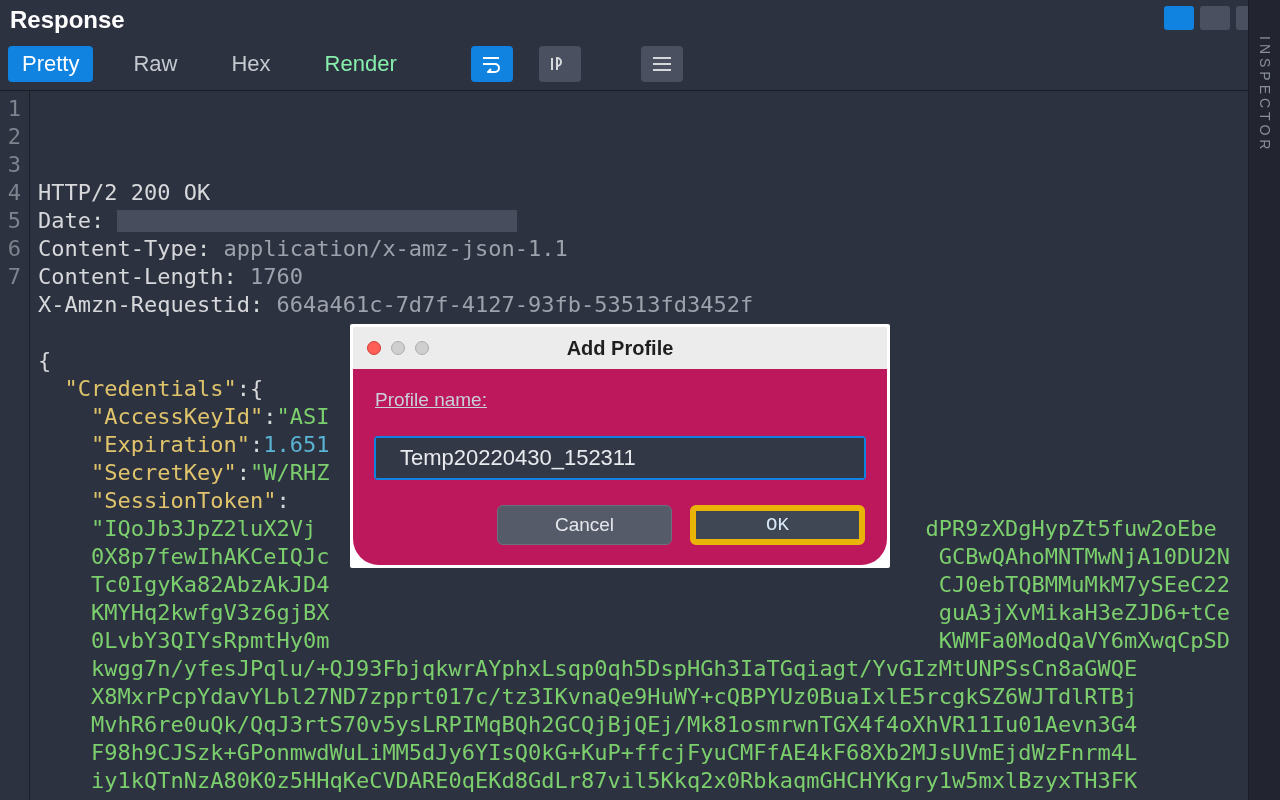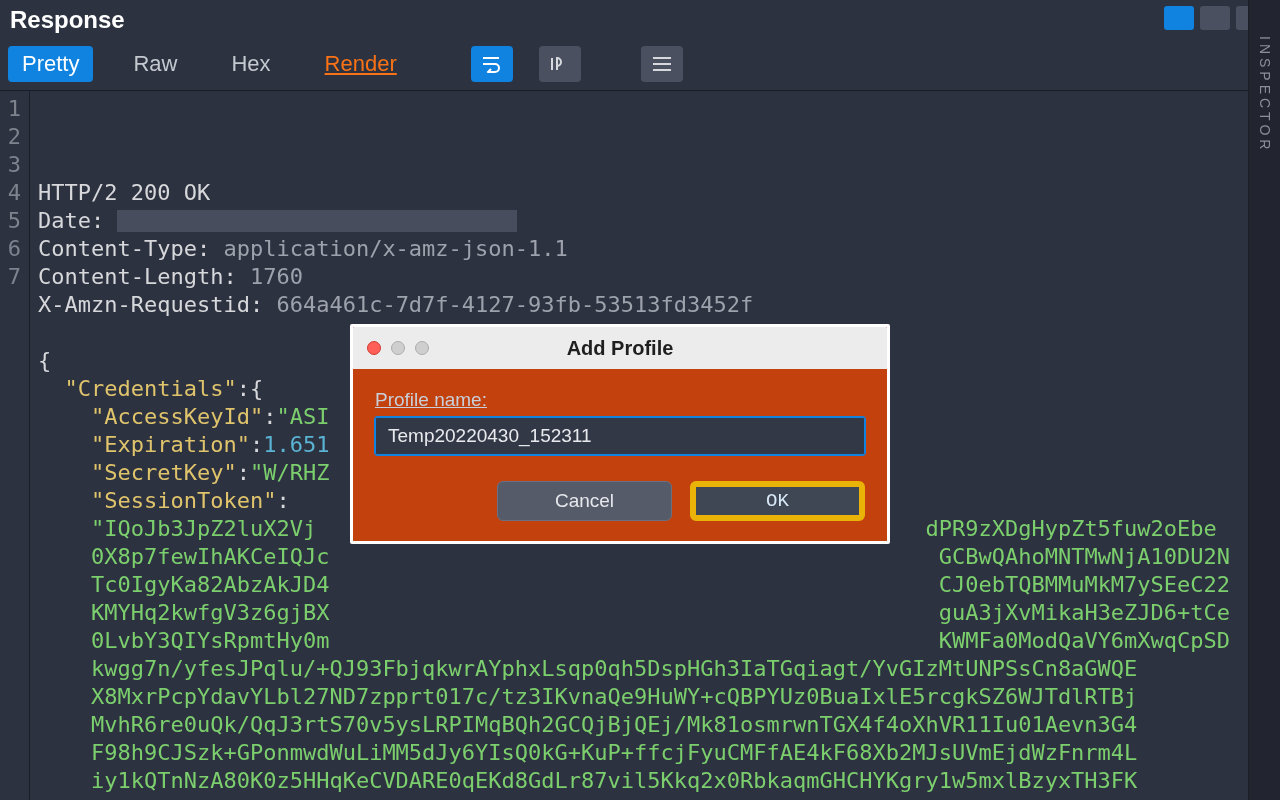--- a/index.html
+++ b/index.html
@@ -40,21 +40,21 @@
   }
   .tab {
     font-size: 22px; color: #c4c8cf;
     padding: 5px 14px;
     border-radius: 4px;
     cursor: pointer;
   }
   .tab.active {
     background: #1082e0; color: #ffffff;
   }
-  .tab.muted { color: #f97316; text-decoration: underline; }
+  .tab.muted { color: #86efac; }
   .tool-icon-btn {
     width: 42px; height: 36px;
     border-radius: 4px;
     background: #4a5060;
     display: flex; align-items: center; justify-content: center;
   }
   .tool-icon-btn.active { background: #1082e0; }
   .tool-icon-btn svg { stroke: #d7d8db; fill: none; stroke-width: 2; }
   .tool-icon-btn.active svg { stroke: #ffffff; }
   .ham-line { width: 18px; height: 2px; background: #d7d8db; }
@@ -118,22 +118,23 @@
   
   .dialog-wrap {
     position: absolute;
     left: 350px; top: 324px;
     width: 540px;
     background: #ffffff;
     padding: 3px;
     border-radius: 2px;
   }
   .dialog {
-    background: #c2410c;
+    background: #be185d;
     width: 100%;
+    border-radius: 26px;
   }
   .dialog-titlebar {
     background: #ececed;
     height: 42px;
     display: flex; align-items: center;
     position: relative;
     border-top-left-radius: 1px; border-top-right-radius: 1px;
   }
   .traffic { display:flex; gap:10px; padding-left:14px; }
   .dot { width:14px; height:14px; border-radius:50%; }
@@ -149,23 +150,24 @@
   }
   .field-label {
     font-size: 19px; color:#c9cfda; margin-bottom:6px;text-decoration:underline;
   }
   .text-input {
     width:100%;
     background:#323846;
     border:1px solid #1082e0;
     outline:1px solid #1082e0;
     color:#e8eaee;
-    font-size:19px;
-    padding:7px 12px;
+    font-size:22px;
+    padding:7px 24px;
     border-radius:2px;
+    margin-top:20px;
   }
   .dialog-buttons {
     display:flex; justify-content:flex-end; gap:18px;
     padding: 6px 22px 20px 22px;
   }
   .dlg-btn {
     width:175px; height:40px;
     border-radius:6px;
     font-size:19px;
     display:flex; align-items:center; justify-content:center;

